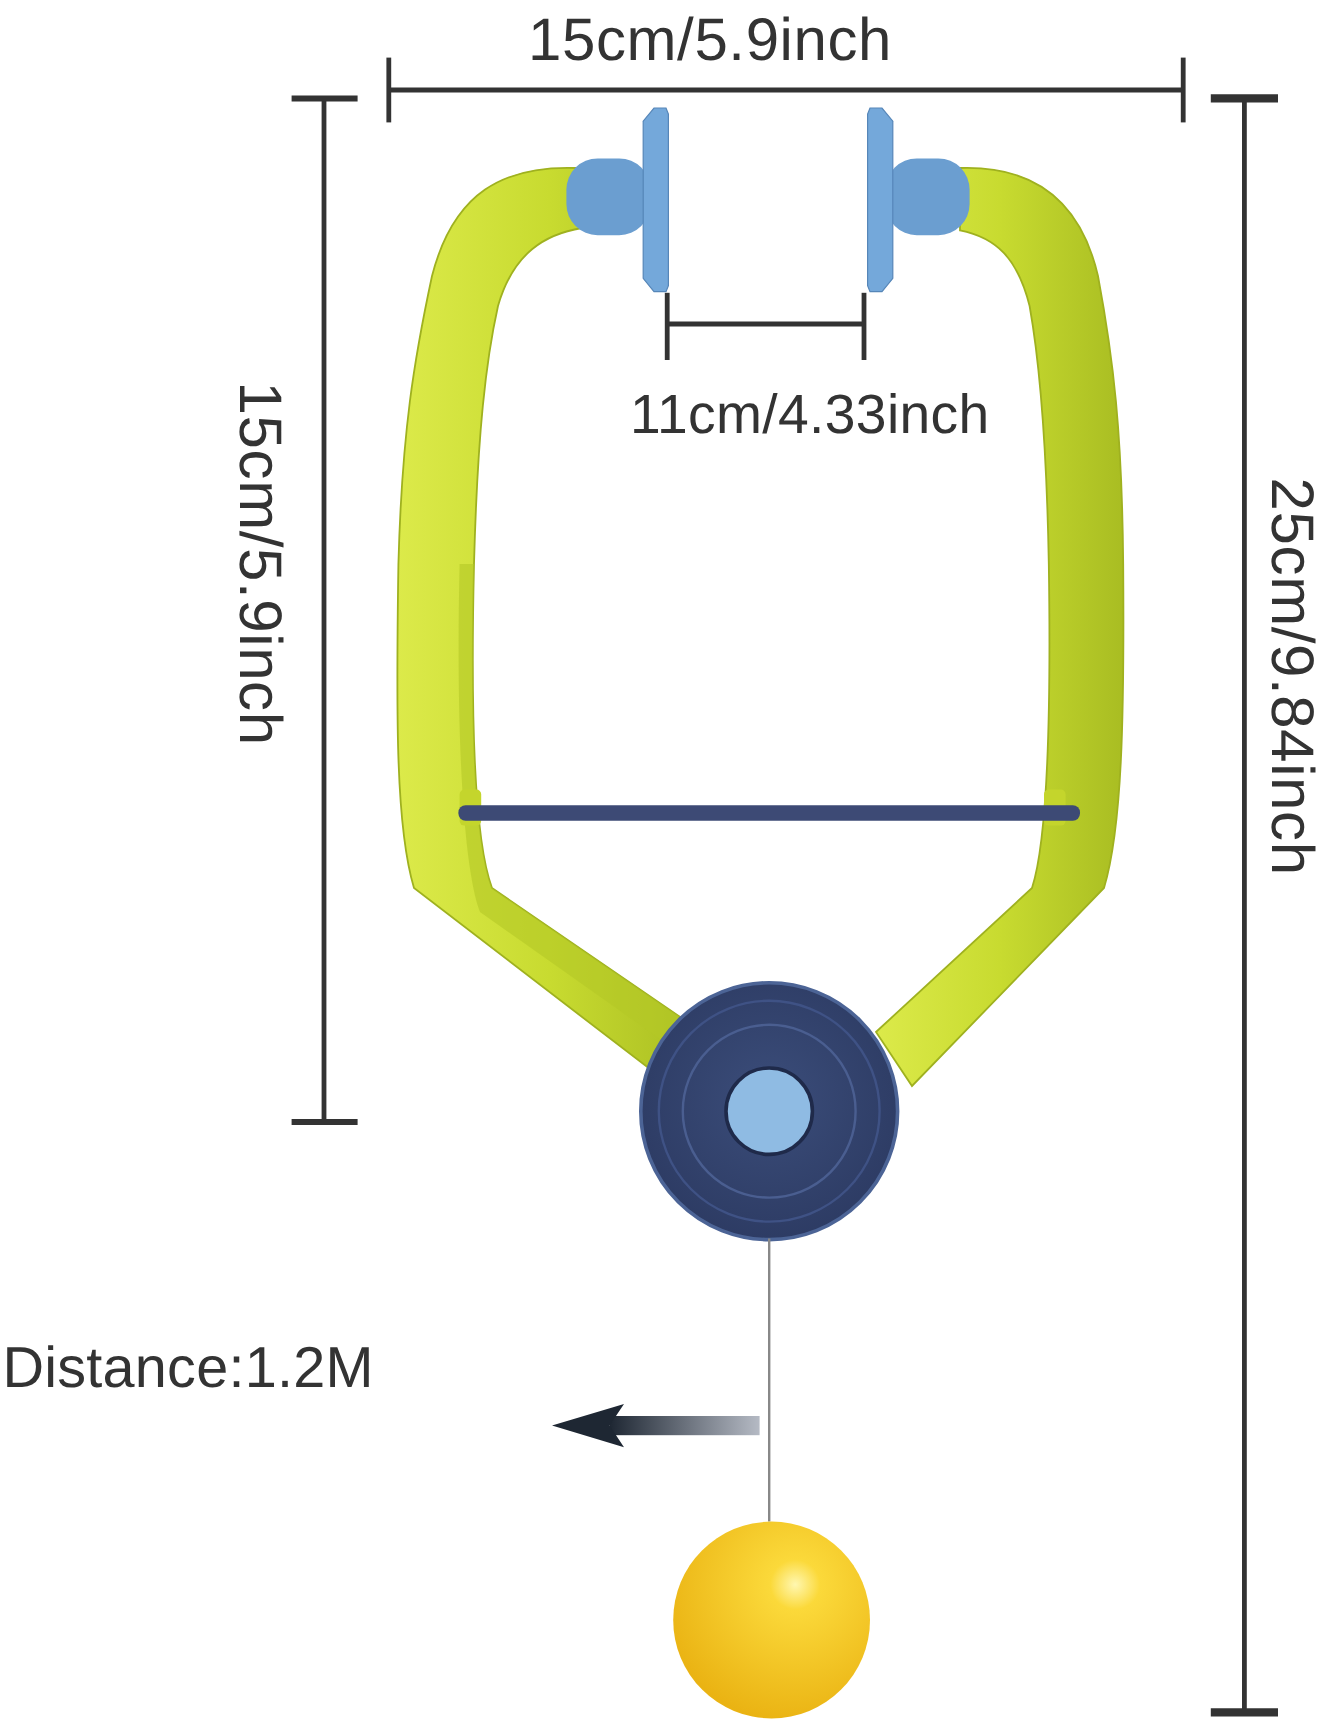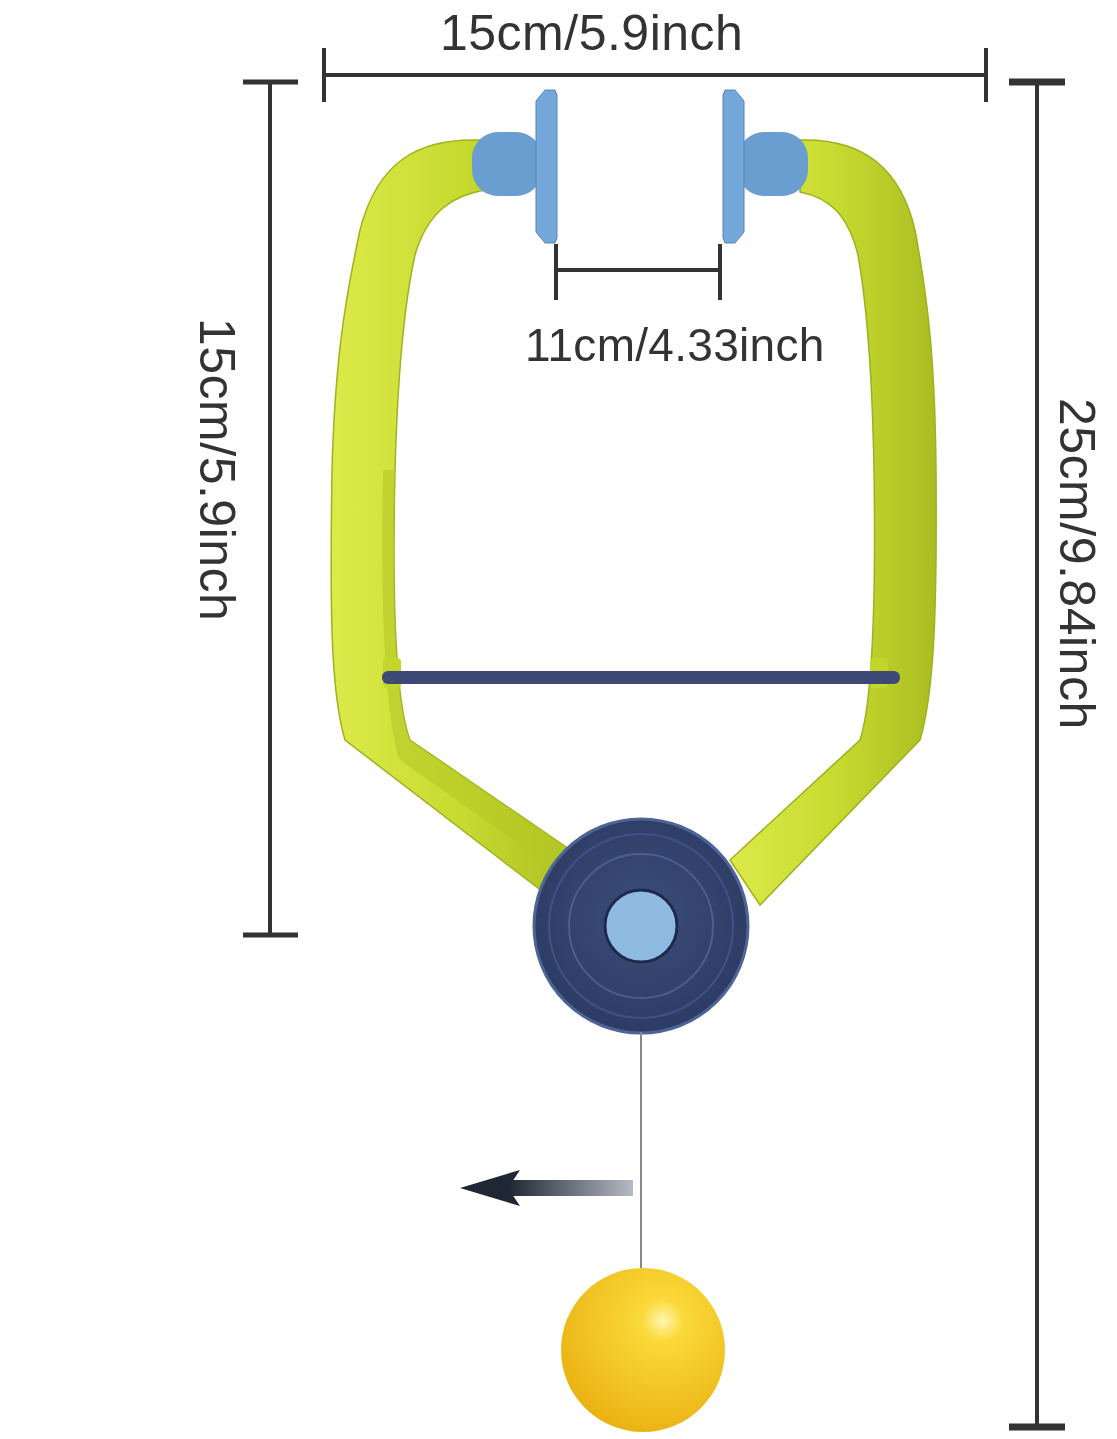--- a/index.html
+++ b/index.html
@@ -114,13 +114,14 @@
 
 <div id="left-height-label-wrap">
   <div class="vlabel">15cm/5.9inch</div>
 </div>
 
 <div id="right-height-label-wrap">
   <div class="vlabel">25cm/9.84inch</div>
 </div>
 
 <div class="label" id="stretch-label">
+  <div>Distance:1.2M</div>
 </div>
 
 </body></html>

